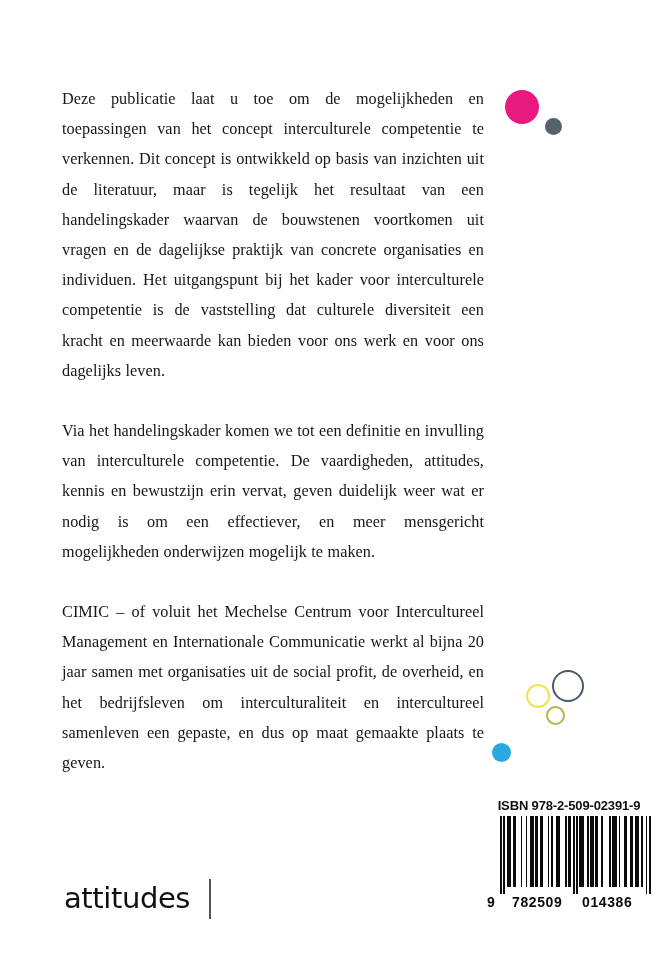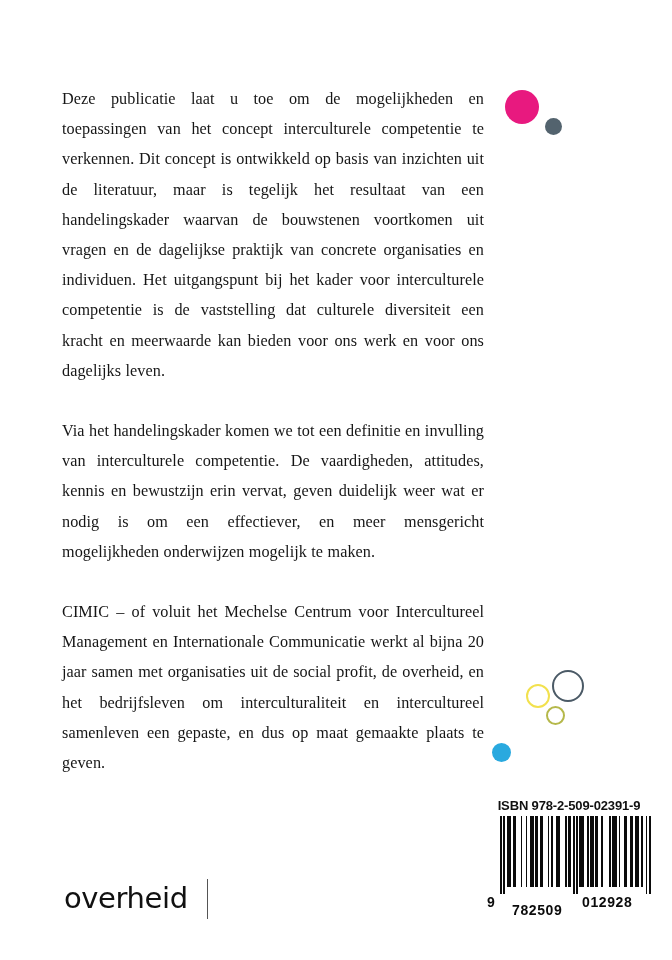--- a/index.html
+++ b/index.html
@@ -139,21 +139,21 @@
     letter-spacing: 0.6px;
   }
   .barcode-digits .lead {
     position: absolute;
     left: 1px;
     top: 0;
   }
   .barcode-digits .grp1 {
     position: absolute;
     left: 26px;
-    top: 8px;
+    top: 0;
   }
   .barcode-digits .grp2 {
     position: absolute;
     left: 96px;
     top: 0;
   }
 
   
   .logos {
     position: absolute;
@@ -280,22 +280,22 @@
         <span class="bar" style="left:148.610px;width:1.701px;height:71px;"></span>
         <span class="bar" style="left:150.190px;width:1.701px;height:71px;"></span>
         <span class="bar" style="left:151.771px;width:1.701px;height:71px;"></span>
         <span class="bar" style="left:154.933px;width:1.701px;height:71px;"></span>
         <span class="bar" style="left:159.676px;width:1.701px;height:78px;"></span>
         <span class="bar" style="left:162.838px;width:1.701px;height:78px;"></span>
       </div>
     <div class="barcode-digits">
       <span class="lead">9</span>
       <span class="grp1">782509</span>
-      <span class="grp2">012928</span>
+      <span class="grp2">014386</span>
     </div>
   </div>
 
   <div class="logos">
-    <div class="politeia">overheid</div>
+    <div class="politeia">attitudes</div>
     <div class="logo-divider"></div>
   </div>
 
 </div>
 
 </body></html>

